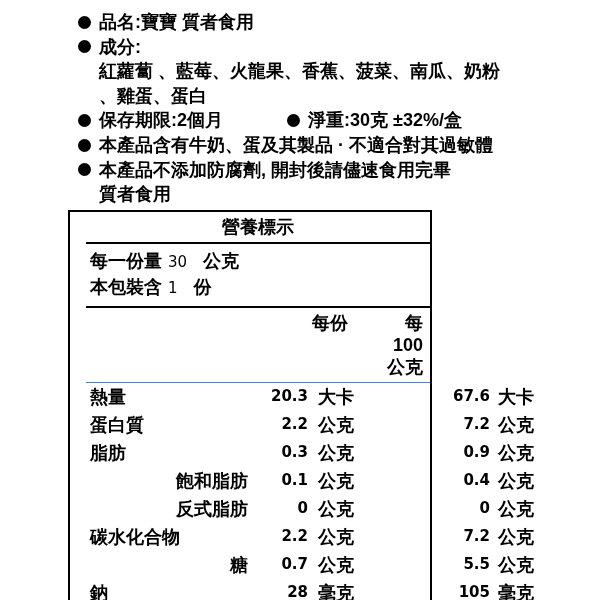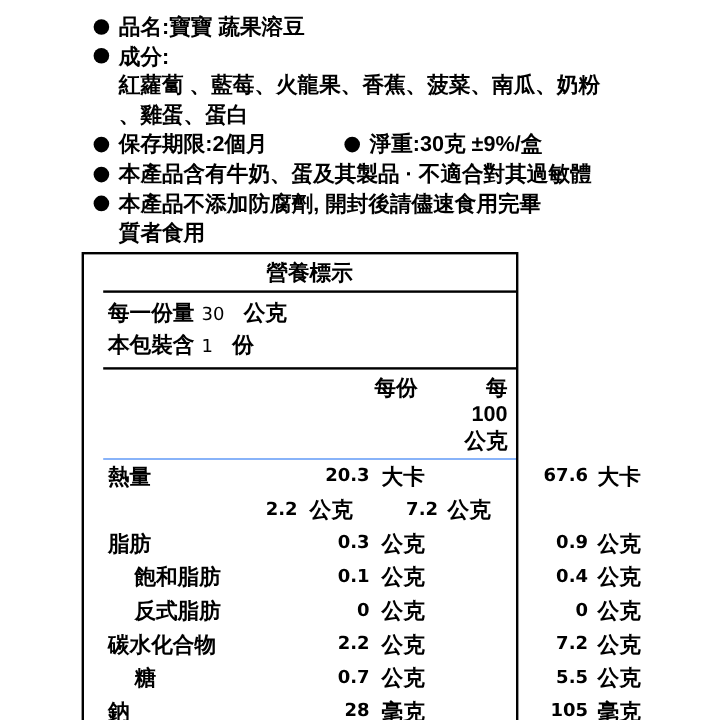--- a/index.html
+++ b/index.html
@@ -52,55 +52,55 @@
 
   .t-rows { padding-top:1px; }
   .t-row {
     display:grid;
     grid-template-columns:158px 60px 57px 125px 46px;
     align-items:start;
     padding:2.5px 0 2.5px 4px;
     height:28px;
   }
   .t-row .name { line-height:22px; white-space:nowrap; }
-  .t-row.indent .name { padding-left:22px; }
+  .t-row.indent .name { padding-left:22px;text-align:right; }
   .t-row .val { text-align:right; line-height:19px; padding-top:1px;font-weight:bold; }
   .t-row .unit { line-height:23px; padding-left:10px; white-space:nowrap; }
   .t-row .unit.u2 { padding-left:8px; }
 </style>
 </head>
 <body>
 
 <div class="page">
 
   <div class="info-list">
 
     <div class="info-line">
       <span class="bullet"></span>
-      <span>品名:寶寶 蔬果溶豆</span>
+      <span>品名:寶寶 質者食用</span>
     </div>
 
     <div class="info-line">
       <span class="bullet"></span>
       <span>成分:</span>
     </div>
 
     <div class="info-line plain-line">
       <span>紅蘿蔔 、藍莓、火龍果、香蕉、菠菜、南瓜、奶粉</span>
     </div>
 
     <div class="info-line plain-line">
       <span>、雞蛋、蛋白</span>
     </div>
 
     <div class="info-line">
       <span class="bullet"></span>
       <span class="first-col-w1">保存期限:2個月</span>
       <span class="bullet"></span>
-      <span>淨重:30克 ±9%/盒</span>
+      <span>淨重:30克 ±32%/盒</span>
     </div>
 
 
     <div class="info-line">
       <span class="bullet"></span>
       <span>本產品含有牛奶、蛋及其製品 · 不適合對其過敏體</span>
     </div>
 
     <div class="info-line">
       <span class="bullet"></span>
@@ -136,20 +136,21 @@
 
       <div class="t-row">
         <span class="name">熱量</span>
         <span class="val num">20.3</span>
         <span class="unit">大卡</span>
         <span class="val num">67.6</span>
         <span class="unit u2">大卡</span>
       </div>
 
       <div class="t-row">
+        <span class="name">蛋白質</span>
         <span class="val num">2.2</span>
         <span class="unit">公克</span>
         <span class="val num">7.2</span>
         <span class="unit u2">公克</span>
       </div>
 
       <div class="t-row">
         <span class="name">脂肪</span>
         <span class="val num">0.3</span>
         <span class="unit">公克</span>

